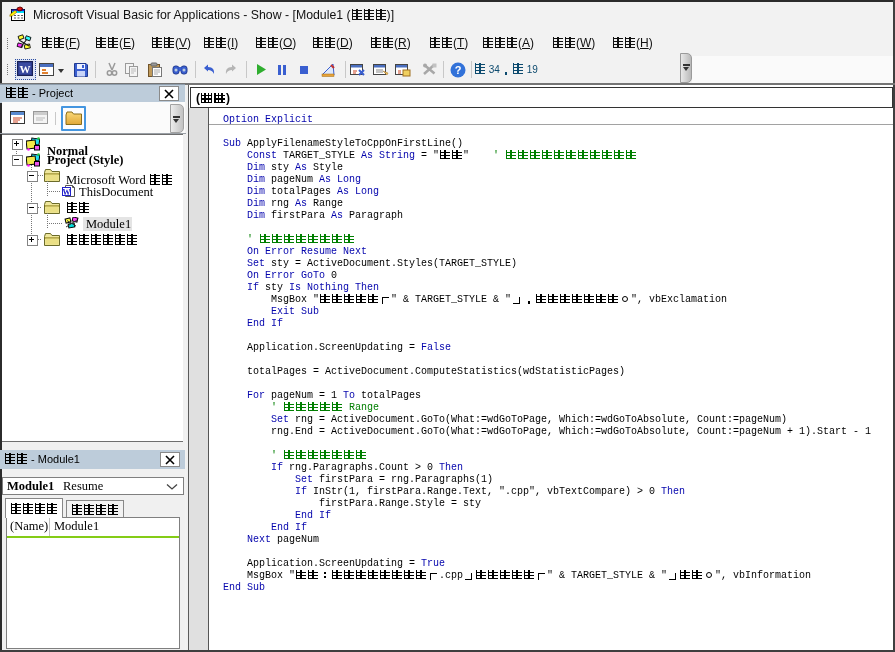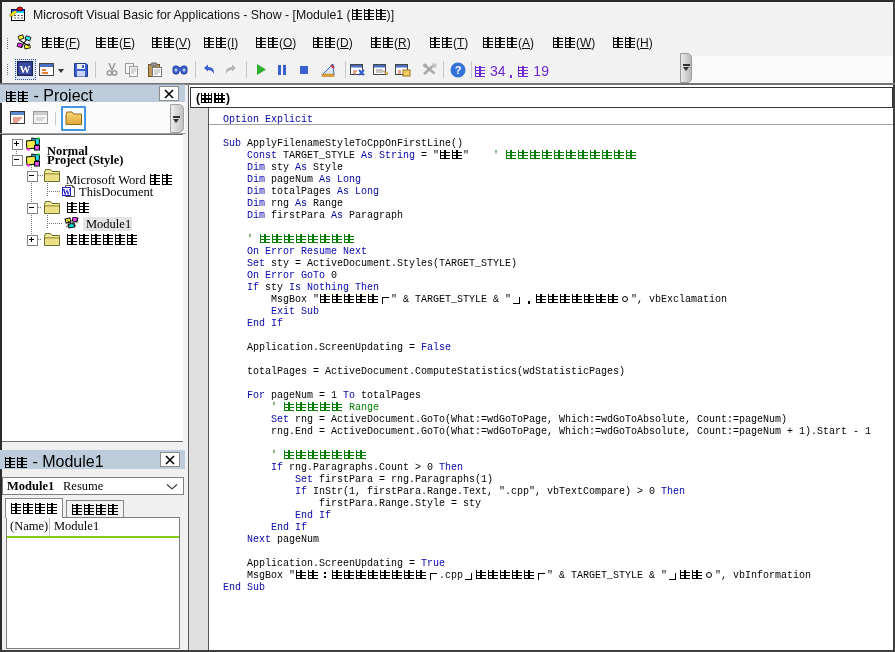--- a/index.html
+++ b/index.html
@@ -22,21 +22,21 @@
 i.fo{width:4px;height:4px;margin:0 3px;border:1px solid;border-radius:50%;background:none;vertical-align:0}
 i.fc{width:2px;height:3px;margin:0 5px;background:currentColor;vertical-align:-2px}
 i.fk{width:2px;height:6px;margin:0 5px;vertical-align:0;background:repeating-linear-gradient(0deg,currentColor 0 2px,transparent 2px 4px)}
 
 #code{position:absolute;left:223px;top:114px;font-family:"Liberation Mono",monospace;
  font-size:10px;line-height:12px;white-space:pre;color:#000}
 #code .b{color:#0505ad}
 #code .g{color:#007f00}
 .ln{height:12px}
 .mi{position:absolute;top:7px;font-size:12px;color:#111;white-space:nowrap}
-.cap{position:absolute;left:0;width:185px;height:18px;background:#bdccda;font-size:16px;color:#000}
+.cap{position:absolute;left:0;width:185px;height:18px;background:#bdccda;font-size:11px;color:#000}
 .xbtn{position:absolute;width:18px;height:13px;background:#fff;border:1px solid #8a8a8a}
 .xbtn svg{display:block;margin:1.5px auto 0}
 .tseg{position:absolute;font-family:"Liberation Serif",serif;font-size:12.5px;white-space:nowrap}
 .dot-v{position:absolute;width:1px;background:repeating-linear-gradient(0deg,#777 0 1px,transparent 1px 2px)}
 .dot-h{position:absolute;height:1px;background:repeating-linear-gradient(90deg,#777 0 1px,transparent 1px 2px)}
 .pm{position:absolute;width:9px;height:9px;background:#fff;border:1px solid #848484}
 .pm:before{content:"";position:absolute;left:1px;top:3px;width:5px;height:1px;background:#000}
 .pm.plus:after{content:"";position:absolute;left:3px;top:1px;width:1px;height:5px;background:#000}
 .sep-v{position:absolute;width:1px;background:#c8c8c8}
 </style></head><body>
@@ -183,21 +183,21 @@
     </svg>
 <div class="sep-v" style="left:441px;top:5px;height:17px"></div>
 <svg class="ab" style="left:448px;top:6px" width="16" height="16">
       <circle cx="8" cy="8" r="7.5" fill="#3272d9"></circle>
 <text x="8" y="12" font-size="11" font-weight="bold" font-family="Liberation Sans" fill="#fff" text-anchor="middle">?</text>
     </svg>
 <div class="sep-v" style="left:469px;top:5px;height:17px"></div>
 </div>
 <div class="ab" style="left:0;top:83px;width:895px;height:2px;background:#757575"></div>
 
-<div class="ab" style="left:474px;top:63px;font-size:14px;color:#6d28d9"><i class="lj"></i> 34<i class="fc lj"></i><i class="lj"></i> 19</div>
+<div class="ab" style="left:474px;top:63px;font-size:10px;color:#0c4a6e"><i class="lj"></i> 34<i class="fc lj"></i><i class="lj"></i> 19</div>
 <div class="ab" style="left:680px;top:53px;width:10px;height:28px;background:linear-gradient(90deg,#e8e8e8,#b9b9b9);border:1px solid #9a9a9a;border-radius:0 5px 5px 0">
 <div class="ab" style="left:2px;top:13px;width:0;height:0;border:3.5px solid transparent;border-top:4px solid #333"></div>
 <div class="ab" style="left:2px;top:10px;width:7px;height:1.5px;background:#333"></div>
 </div>
 <div class="ab" style="left:692px;top:56px;width:201px;height:27px;background:#fafafa"></div>
 
 <div class="ab" style="left:2px;top:85px;width:183px;height:565px;background:#f0f0f0"></div>
 
 <div class="cap" style="top:84px;height:18px;border-top:1px solid #8e9dac">
     <span style="position:absolute;left:5px;top:2px"><i class="uj"></i><i class="uj"></i> - Project</span>

